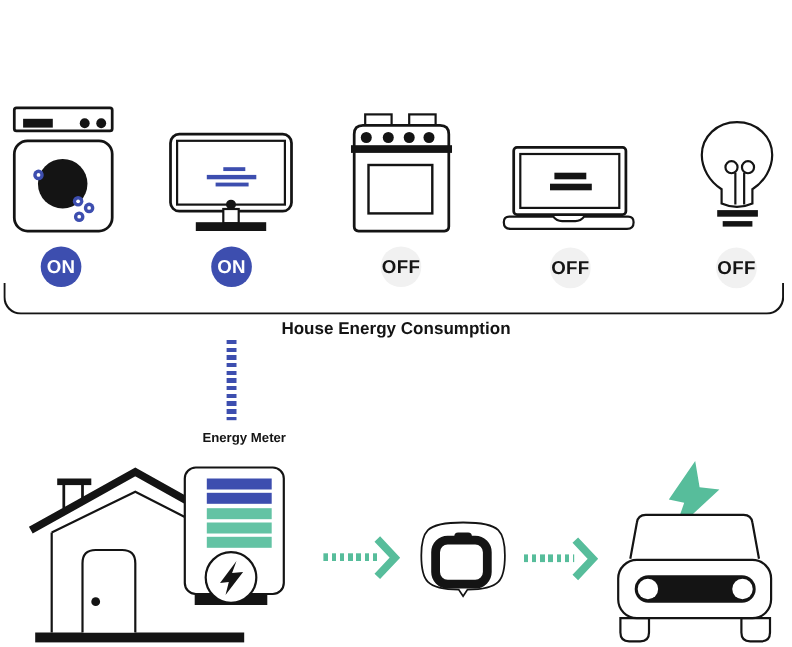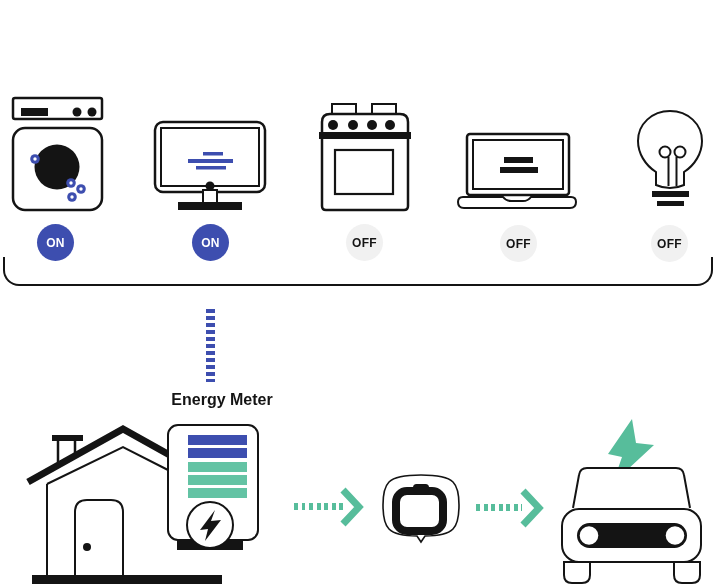--- a/index.html
+++ b/index.html
@@ -4,32 +4,32 @@
 <style>
   html,body{margin:0;padding:0;background:#fff;}
   .canvas{position:relative;width:720px;height:588px;background:#fff;overflow:hidden;
           font-family:"Liberation Sans",sans-serif;color:var(--ink,#141414);}
   .title{position:absolute;top:1px;left:0;width:720px;text-align:center;
          font-size:27px;letter-spacing:.2px;color:var(--ink,#141414);}
   .title .bold{font-weight:bold;}
   .icon-svg{position:absolute;display:block;}
   .badge{position:absolute;width:37px;height:37px;border-radius:50%;
          display:flex;align-items:center;justify-content:center;
-         font-weight:bold;font-size:12px;letter-spacing:.3px;cursor:default;}
+         font-weight:bold;font-size:17px;letter-spacing:.3px;cursor:default;}
   .badge.on{background:var(--indigo,#3D4EAF);color:#fff;}
   .badge.off{background:var(--off-bg,#F1F1F1);color:var(--ink,#141414);}
   .brace{position:absolute;left:3px;top:257px;width:710px;height:29px;
          border-left:2px solid var(--ink,#141414);
          border-right:2px solid var(--ink,#141414);
          border-bottom:2px solid var(--ink,#141414);
          border-radius:0 0 16px 16px;box-sizing:border-box;}
   .lbl{position:absolute;font-weight:bold;font-size:15.5px;text-align:center;
        color:var(--ink,#141414);white-space:nowrap;}
   .lbl-house{top:291px;left:0;width:720px;}
-  .lbl-meter{top:391px;left:122px;width:200px;font-size:16px;}
+  .lbl-meter{top:391px;left:122px;width:200px;font-size:12px;}
   .lbl-wallbox{top:564px;left:330px;width:200px;font-size:16px;}
   .dotted-v{position:absolute;left:206px;top:309px;width:9px;height:73px;
             background:repeating-linear-gradient(to bottom,var(--indigo,#3D4EAF) 0 4px,transparent 4px 7px);}
   .dash{position:absolute;height:7px;
         background:repeating-linear-gradient(to right,var(--green,#57BD9B) 0 4px,transparent 4px 7.5px);}
   .dash-1{left:294px;top:503px;width:50px;}
   .dash-2{left:476px;top:504px;width:46px;}
   .chev{position:absolute;}
   .chev-1{left:338px;top:485px;}
   .chev-2{left:518px;top:486px;}
@@ -101,20 +101,21 @@
   </svg>
 
   <div class="badge on" style="left:37px;top:224px">ON</div>
   <div class="badge on" style="left:192px;top:224px">ON</div>
   <div class="badge off" style="left:346px;top:224px">OFF</div>
   <div class="badge off" style="left:500px;top:225px">OFF</div>
   <div class="badge off" style="left:651px;top:225px">OFF</div>
 
   <div class="brace"></div>
 
+  <div class="lbl lbl-house">House Energy Consumption</div>
   <div class="lbl lbl-meter">Energy Meter</div>
 
   <div class="dotted-v"></div>
 
   <svg class="icon-svg" style="left:15px;top:414px" width="250" height="172" viewBox="0 0 250 172">
     <rect x="17" y="161" width="190" height="9" fill="var(--ink)"></rect>
     <path d="M32 70 L32 161" stroke="var(--ink)" stroke-width="2" fill="none"></path>
     <path d="M32 70 L108 33 L153 56" stroke="var(--ink)" stroke-width="2" fill="none"></path>
     <path d="M60 161 L60 98 Q60 86 72 86 L96 86 Q108 86 108 98 L108 161" fill="#fff" stroke="var(--ink)" stroke-width="2"></path>
     <circle cx="72" cy="133" r="4" fill="var(--ink)"></circle>

